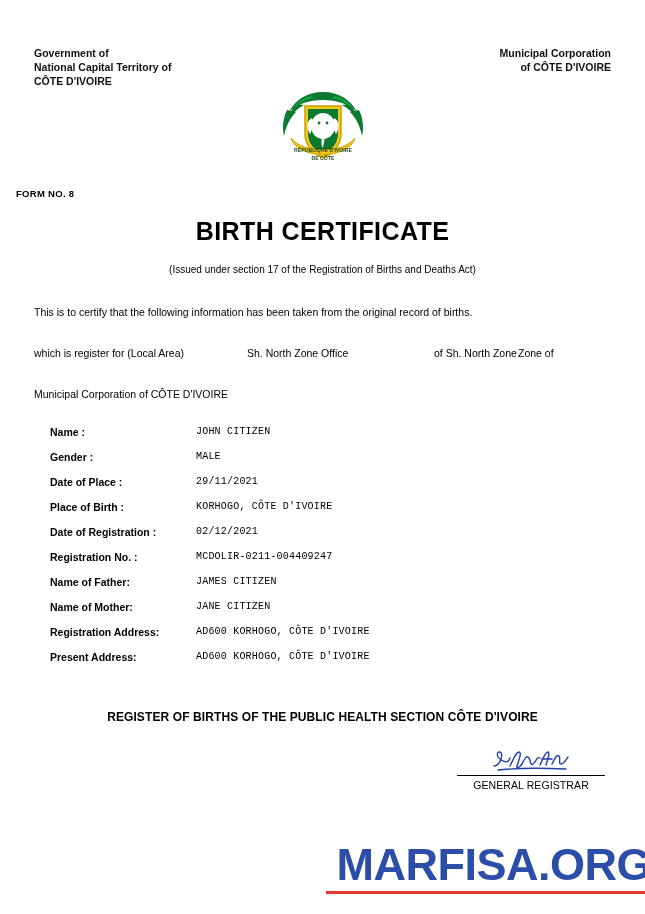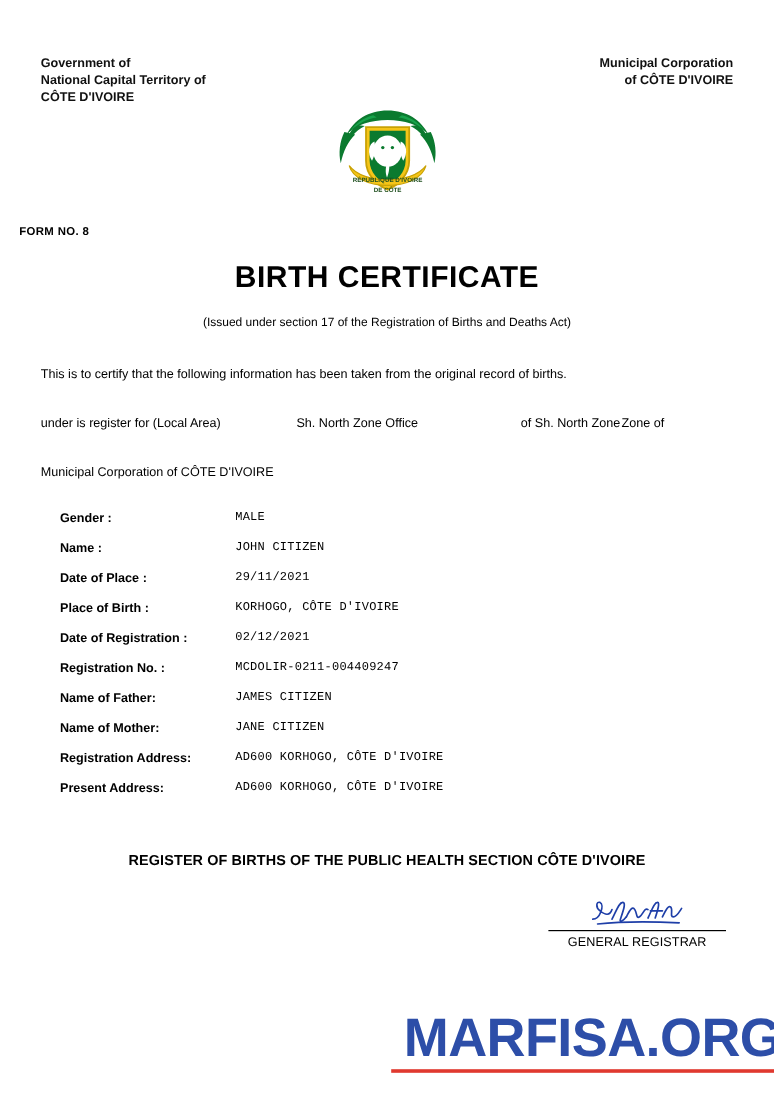--- a/index.html
+++ b/index.html
@@ -253,36 +253,36 @@
         </svg>
       </span>
     </div>
 
     <div class="formno">FORM NO. 8</div>
     <div class="title">BIRTH CERTIFICATE</div>
     <div class="subtitle">(Issued under section 17 of the Registration of Births and Deaths Act)</div>
     <div class="certify">This is to certify that the following information has been taken from the original record of births.</div>
 
     <div class="regline">
-      <span class="rl-a">under is register for (Local Area)</span>
+      <span class="rl-a">which is register for (Local Area)</span>
       <span class="rl-b">Sh. North Zone Office</span>
       <span class="rl-c">of  Sh. North Zone</span>
       <span class="rl-d">Zone of</span>
     </div>
 
     <div class="muni">Municipal Corporation of CÔTE D'IVOIRE</div>
 
     <div class="fields">
       <div class="field">
+        <span class="f-label">Name :</span>
+        <span class="f-value">JOHN CITIZEN</span>
+      </div>
+      <div class="field">
         <span class="f-label">Gender :</span>
         <span class="f-value">MALE</span>
-      </div>
-      <div class="field">
-        <span class="f-label">Name :</span>
-        <span class="f-value">JOHN CITIZEN</span>
       </div>
       <div class="field">
         <span class="f-label">Date of Place :</span>
         <span class="f-value">29/11/2021</span>
       </div>
       <div class="field">
         <span class="f-label">Place of Birth :</span>
         <span class="f-value">KORHOGO, CÔTE D'IVOIRE</span>
       </div>
       <div class="field">

